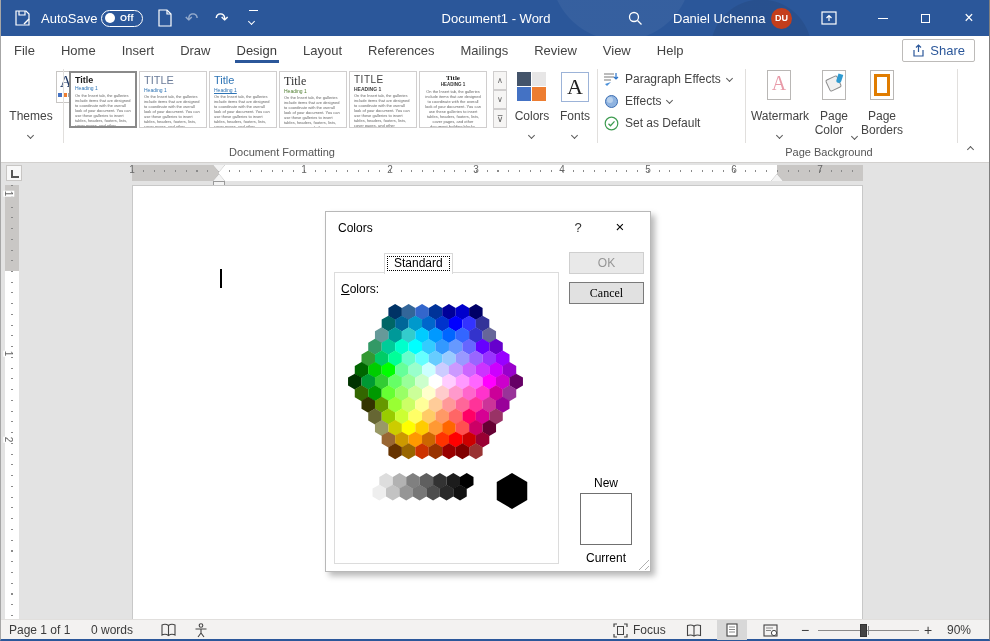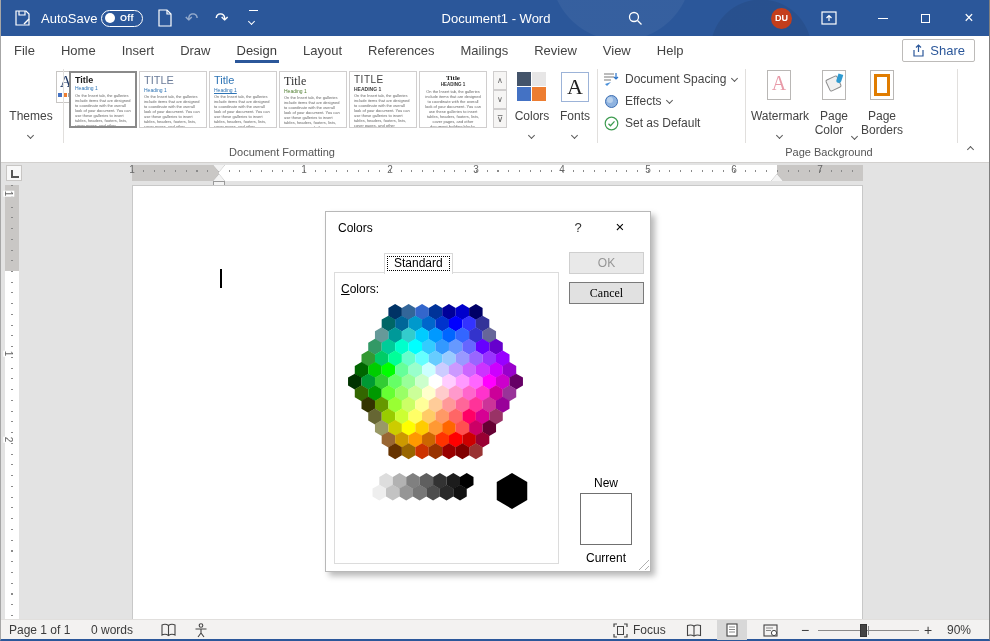--- a/index.html
+++ b/index.html
@@ -159,20 +159,21 @@
     <div class="item" style="left:248px">
       <span style="display:inline-block"><span style="display:block;width:9px;height:0;border-top:1px solid #fff;margin-bottom:2px"></span><span class="chev" style="color:#fff"></span></span>
     </div>
     <div class="item tb-text" style="left:0;width:990px;justify-content:center;pointer-events:none">Document1  -  Word</div>
     <div class="item" style="left:626px">
       <svg width="16" height="16" viewBox="0 0 16 16">
           <circle cx="7" cy="7" r="4.5" fill="none" stroke="#fff" stroke-width="1.3"></circle>
           <path d="M10.5 10.5L14.5 14.5" stroke="#fff" stroke-width="1.3"></path>
         </svg>
     </div>
+    <div class="item tb-text" style="left:672px">Daniel Uchenna</div>
     <div class="item" style="left:770px">
       <div class="avatar" style="background: rgb(196, 62, 28);">DU</div>
     </div>
     <div class="item" style="left:820px">
       <svg width="16" height="14" viewBox="0 0 16 14">
           <rect x="1" y="1" width="14" height="12" fill="none" stroke="#fff" stroke-width="1.2"></rect>
           <path d="M8 10V5M5.5 7L8 4.5L10.5 7" fill="none" stroke="#fff" stroke-width="1.2"></path>
         </svg>
     </div>
     <div class="item winbtn" style="left:862px">
@@ -279,21 +280,21 @@
     <div class="vsep" style="left:596px"></div>
 
     <div class="stack-row" style="top:5px">
       <span class="si">
           <svg width="16" height="14" viewBox="0 0 16 14">
             <path d="M1 2h10M1 5h10M1 8h7" stroke="#7a7a7a" stroke-width="1.2"></path>
             <path d="M13 1v6M11 5l2 2 2-2" fill="none" stroke="#2b74c9" stroke-width="1.2"></path>
             <path d="M2 12l6-2-4 4z" fill="#4a90d9"></path>
           </svg>
         </span>
-      <span>Document Spacing</span>
+      <span>Paragraph Effects</span>
       <span class="chev" style="color:#5a5a5a;margin-top:-2px"></span>
     </div>
     <div class="stack-row" style="top:27px">
       <span class="si">
           <svg width="15" height="15" viewBox="0 0 15 15">
             <circle cx="7.5" cy="7.5" r="6" fill="#8fb3e0" stroke="#3d6fb3" stroke-width="1"></circle>
             <circle cx="6" cy="6" r="3" fill="#b9d1ec"></circle>
           </svg>
         </span>
       <span>Effects</span>

